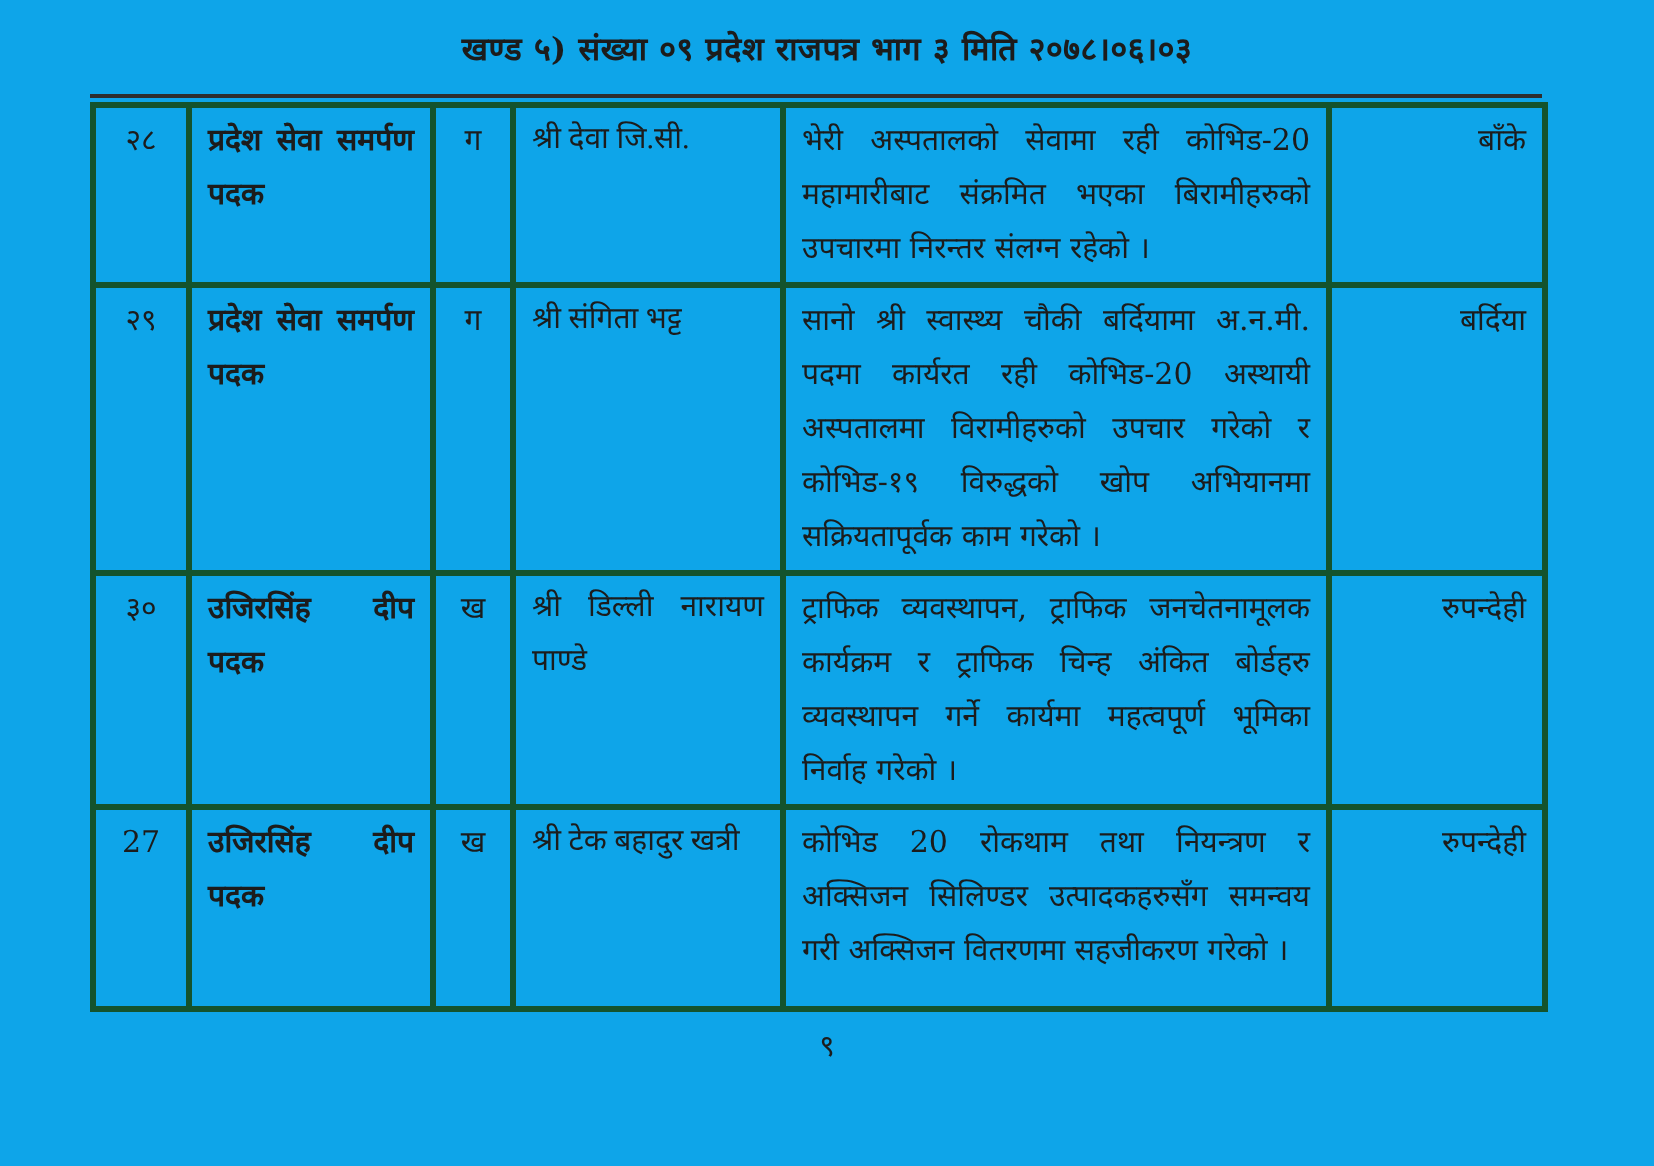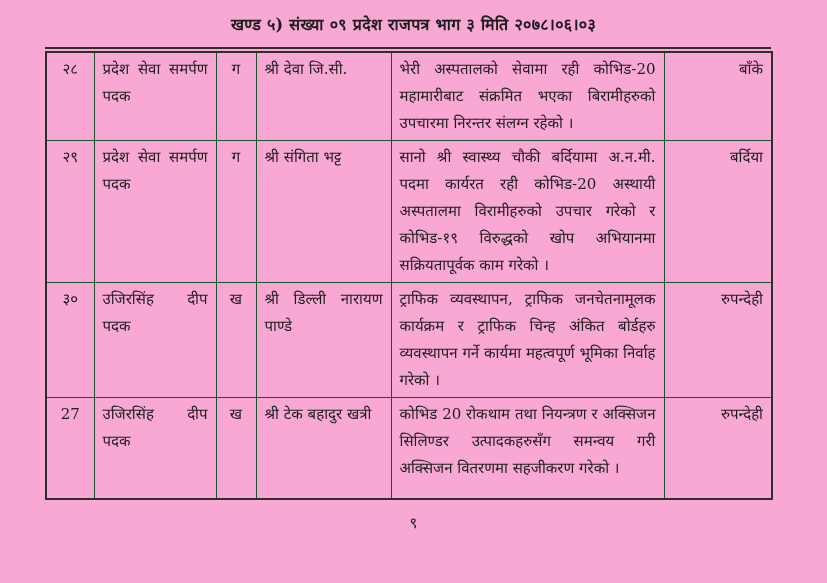--- a/index.html
+++ b/index.html
@@ -4,21 +4,21 @@
 <style>
   html, body {
     margin: 0;
     padding: 0;
     background: #ffffff;
   }
   .page {
     position: relative;
     width: 827px;
     height: 583px;
-    background: #f9a8d4;
+    background: #0ea5e9;
     color: #1c1c1c;
     font-family: "DejaVu Serif", serif;
     overflow: hidden;
   }
   .page-header {
     position: absolute;
     top: 13px;
     left: 0;
     width: 100%;
     text-align: center;
@@ -38,35 +38,35 @@
   table.medal-table {
     position: absolute;
     left: 45px;
     top: 51px;
     width: 726px;
     border-collapse: collapse;
     table-layout: fixed;
     border: 2px solid #2e2e2e;
   }
   table.medal-table td {
-    border: 1px solid #14532d;
+    border: 3px solid #14532d;
     vertical-align: top;
     padding: 3px 8px 3px 8px;
     font-size: 15px;
     line-height: 27px;
     overflow: hidden;
   }
   table.medal-table tr:nth-child(1) { height: 86px; }
   table.medal-table tr:nth-child(2) { height: 125px; margin-top: 40px; }
   table.medal-table tr:nth-child(3) { height: 105px; }
   table.medal-table tr:nth-child(4) { height: 101px; }
   td.cell-sn { text-align: center; padding-left: 2px; padding-right: 2px; }
   td.cell-category { text-align: center; padding-left: 2px; padding-right: 2px; }
-  td.cell-medal { text-align: justify; }
-  td.cell-name { text-align: justify; }
+  td.cell-medal { text-align: justify; font-weight: bold; }
+  td.cell-name { text-align: justify; font-family: Liberation Serif, serif; }
   td.cell-description { text-align: justify; }
   td.cell-district { text-align: right; }
   .page-number {
     position: absolute;
     top: 512px;
     left: 0;
     width: 100%;
     text-align: center;
     font-size: 15px;
   }

